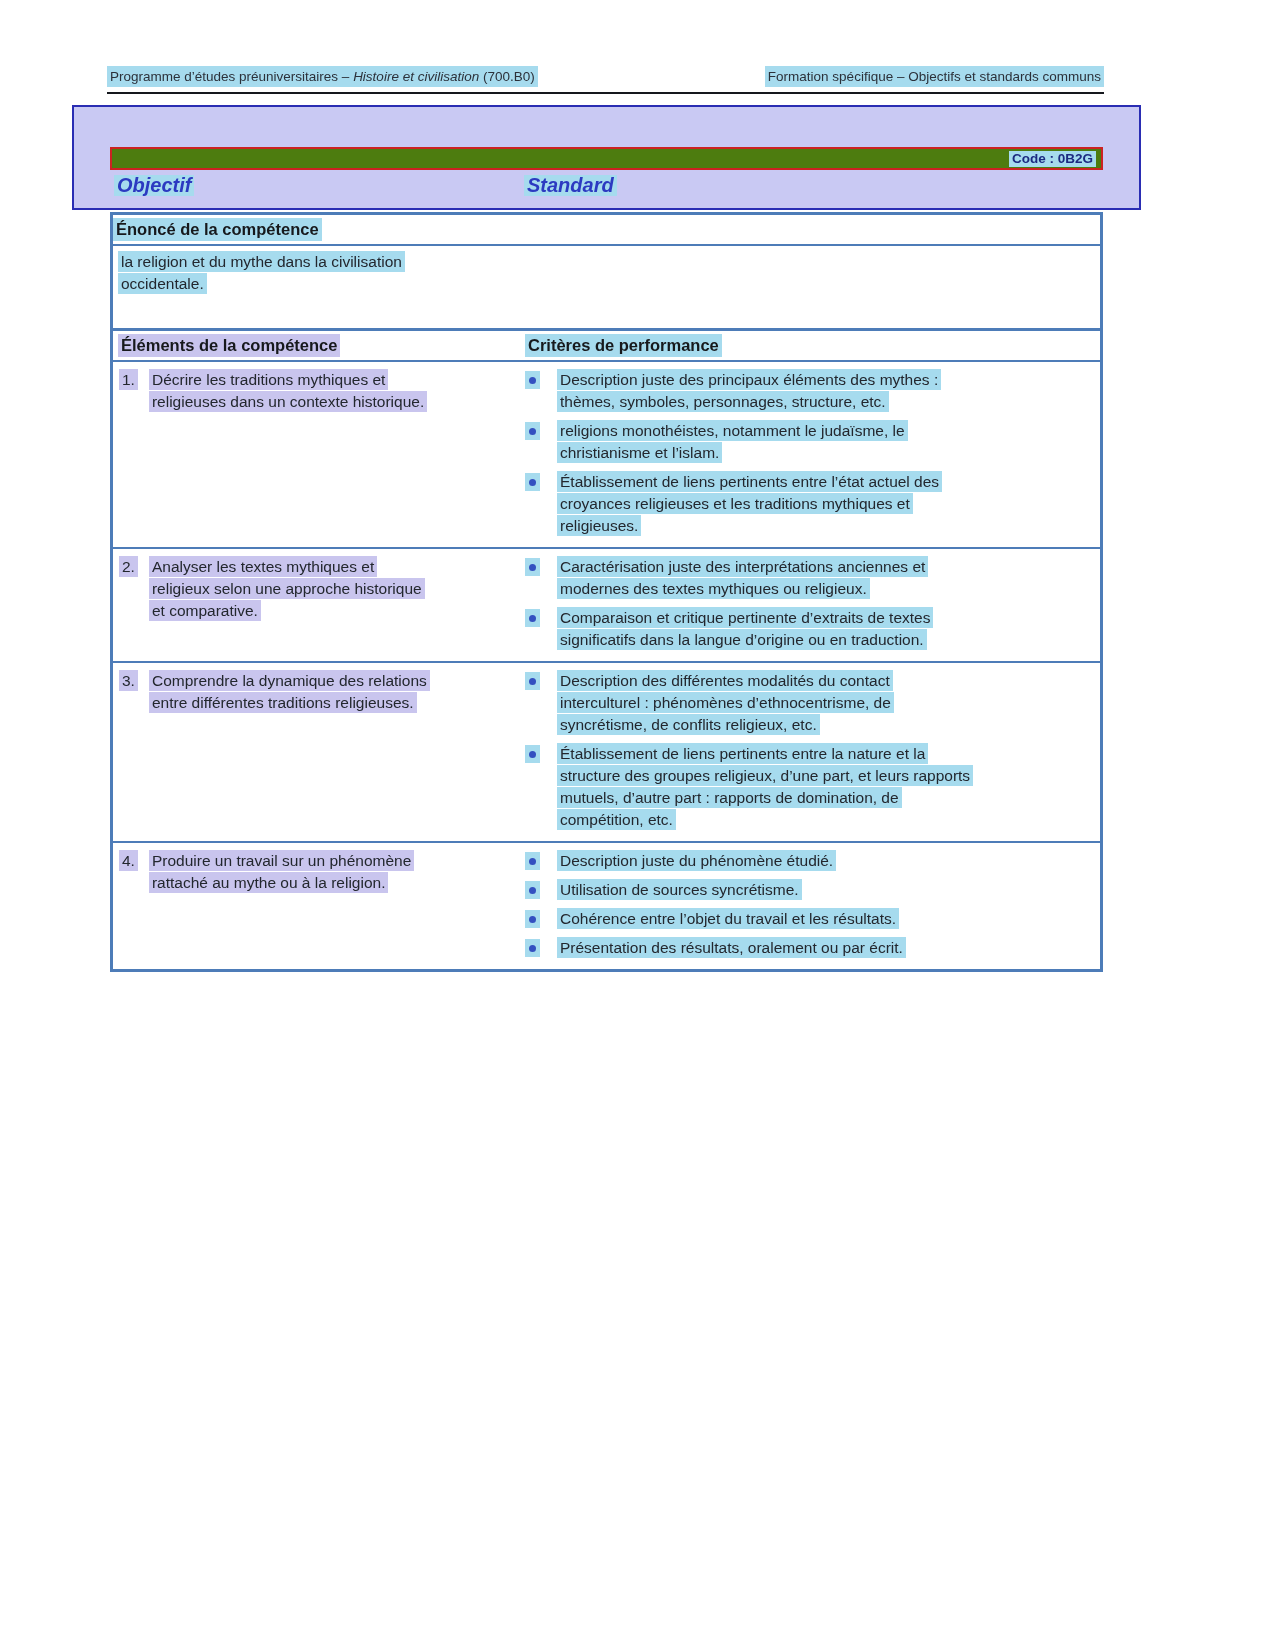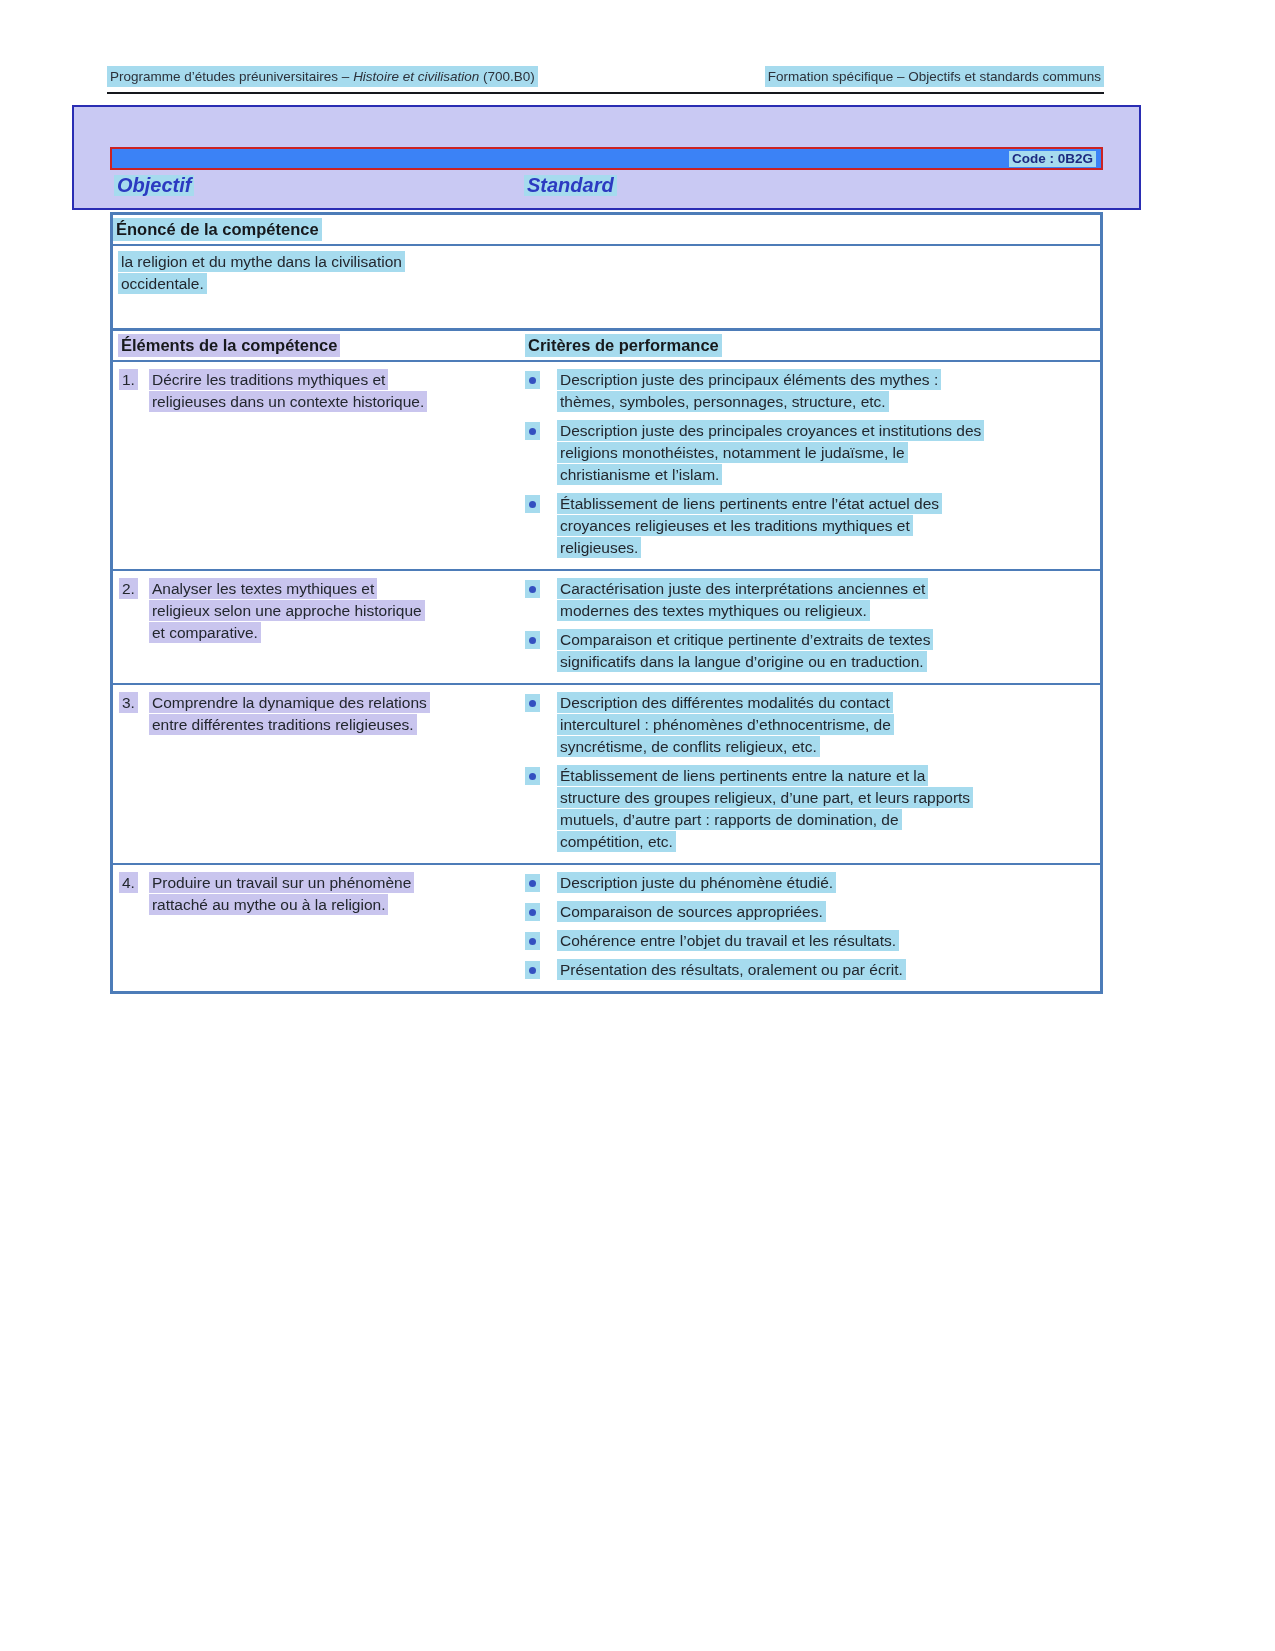--- a/index.html
+++ b/index.html
@@ -15,21 +15,21 @@
 
   
   .doc-header { position:absolute; left:107px; top:66px; width:997px;
     display:flex; justify-content:space-between; font-size:13.5px; color:#2c313a; }
   .header-rule { position:absolute; left:107px; top:92px; width:997px; height:2px; background:#15181d; }
 
   
   .banner { position:absolute; left:72px; top:105px; width:1069px; height:105px;
     background:#c9c9f3; border:2px solid #2a2db3; box-sizing:border-box; }
   .code-bar { position:absolute; left:36px; top:40px; width:993px; height:23px;
-    background:#3b82f6; border:2px solid #cc2222; box-sizing:border-box;
+    background:#4d7c0f; border:2px solid #cc2222; box-sizing:border-box;
     display:flex; align-items:center; justify-content:flex-end; padding-right:5px; }
   .code-text { font-size:13.5px; font-weight:bold; color:#1c2a80; line-height:16px; padding:0 3px; }
   .banner-head { position:absolute; top:67px; font-size:20px; font-weight:bold; font-style:italic; color:#2c3ac1; }
   .head-objectif { left:40px; }
   .head-standard { left:450px; }
 
   
   .dtable { position:absolute; left:110px; width:993px; background:#ffffff;
     border:3px solid #4d7cb8; box-sizing:border-box; }
   .enonce-table { top:212px; }
@@ -118,21 +118,20 @@
               <div class="lines">
                 <div class="line"><span class="hl cyan">Description juste des principaux éléments des mythes :</span></div>
                 <div class="line"><span class="hl cyan">thèmes, symboles, personnages, structure, etc.</span></div>
               </div>
             </div>
             <div class="criterion">
               <span class="bullet-box hl cyan">
                 <span class="dot"></span>
               </span>
               <div class="lines">
-                <div class="line"><span class="hl cyan">Description juste des principales croyances et institutions des</span></div>
                 <div class="line"><span class="hl cyan">religions monothéistes, notamment le judaïsme, le</span></div>
                 <div class="line"><span class="hl cyan">christianisme et l’islam.</span></div>
               </div>
             </div>
             <div class="criterion">
               <span class="bullet-box hl cyan">
                 <span class="dot"></span>
               </span>
               <div class="lines">
                 <div class="line"><span class="hl cyan">Établissement de liens pertinents entre l’état actuel des</span></div>
@@ -219,21 +218,21 @@
               </span>
               <div class="lines">
                 <div class="line"><span class="hl cyan">Description juste du phénomène étudié.</span></div>
               </div>
             </div>
             <div class="criterion">
               <span class="bullet-box hl cyan">
                 <span class="dot"></span>
               </span>
               <div class="lines">
-                <div class="line"><span class="hl cyan">Comparaison de sources appropriées.</span></div>
+                <div class="line"><span class="hl cyan">Utilisation de sources syncrétisme.</span></div>
               </div>
             </div>
             <div class="criterion">
               <span class="bullet-box hl cyan">
                 <span class="dot"></span>
               </span>
               <div class="lines">
                 <div class="line"><span class="hl cyan">Cohérence entre l’objet du travail et les résultats.</span></div>
               </div>
             </div>

